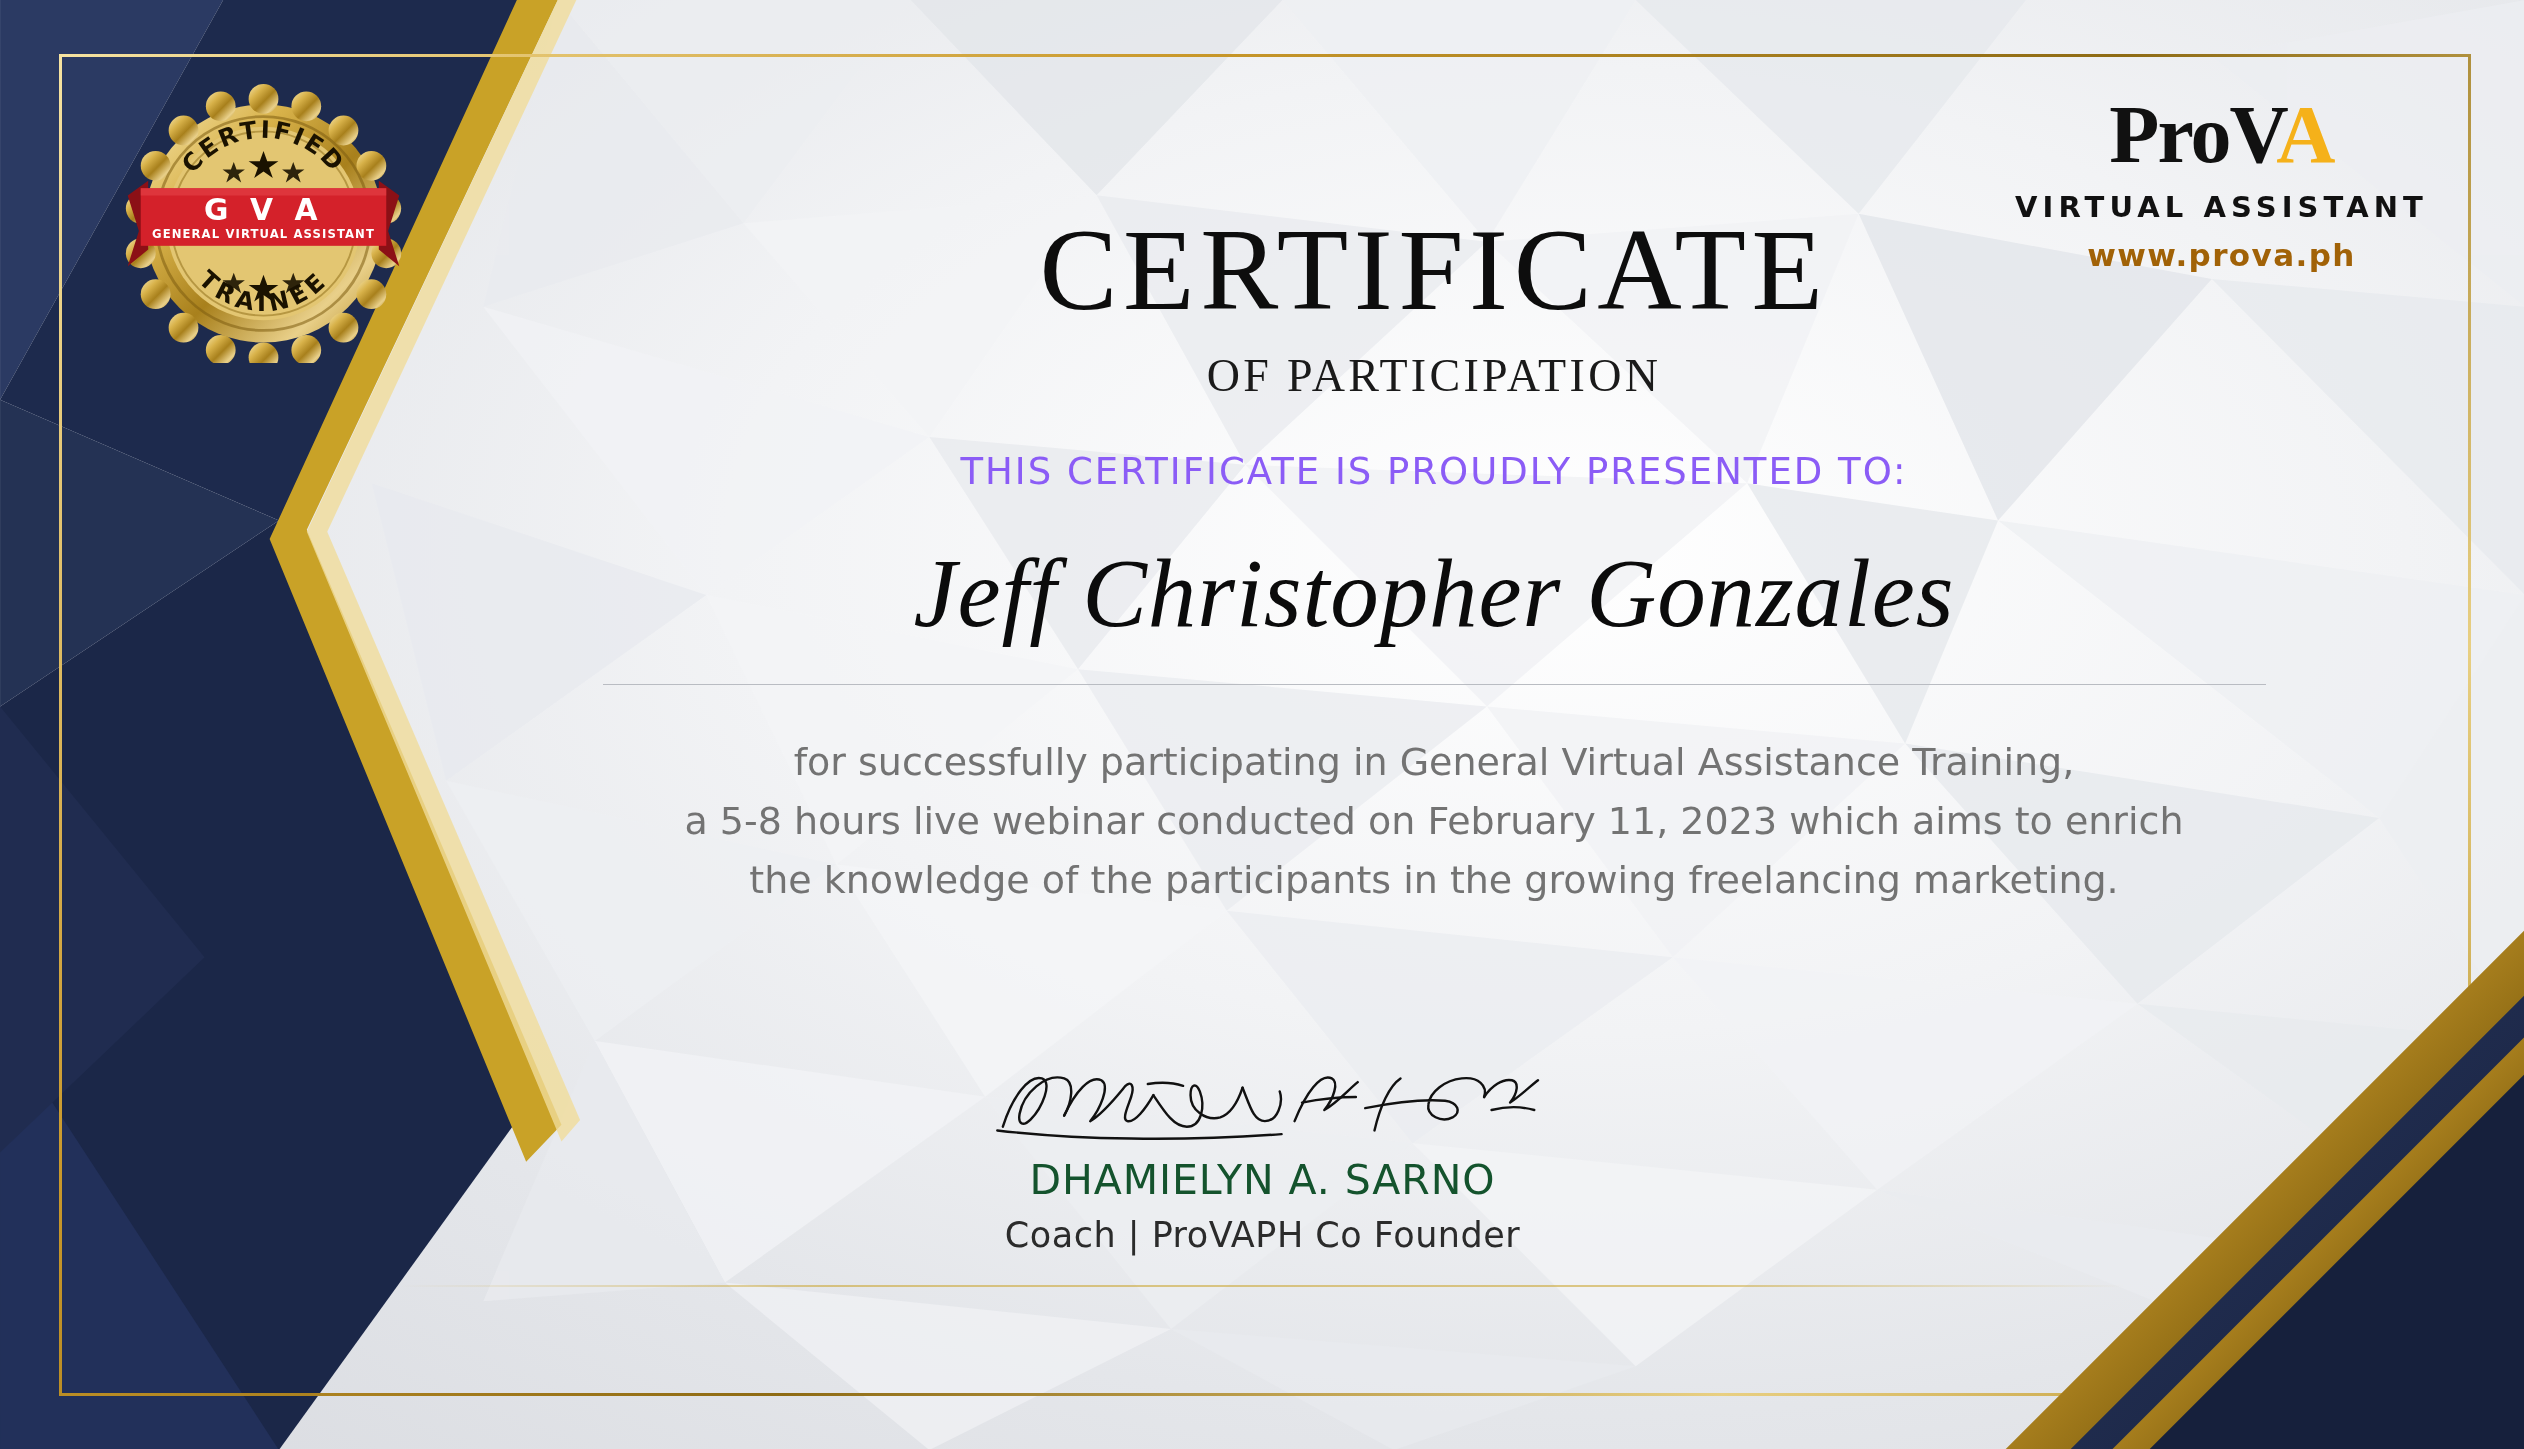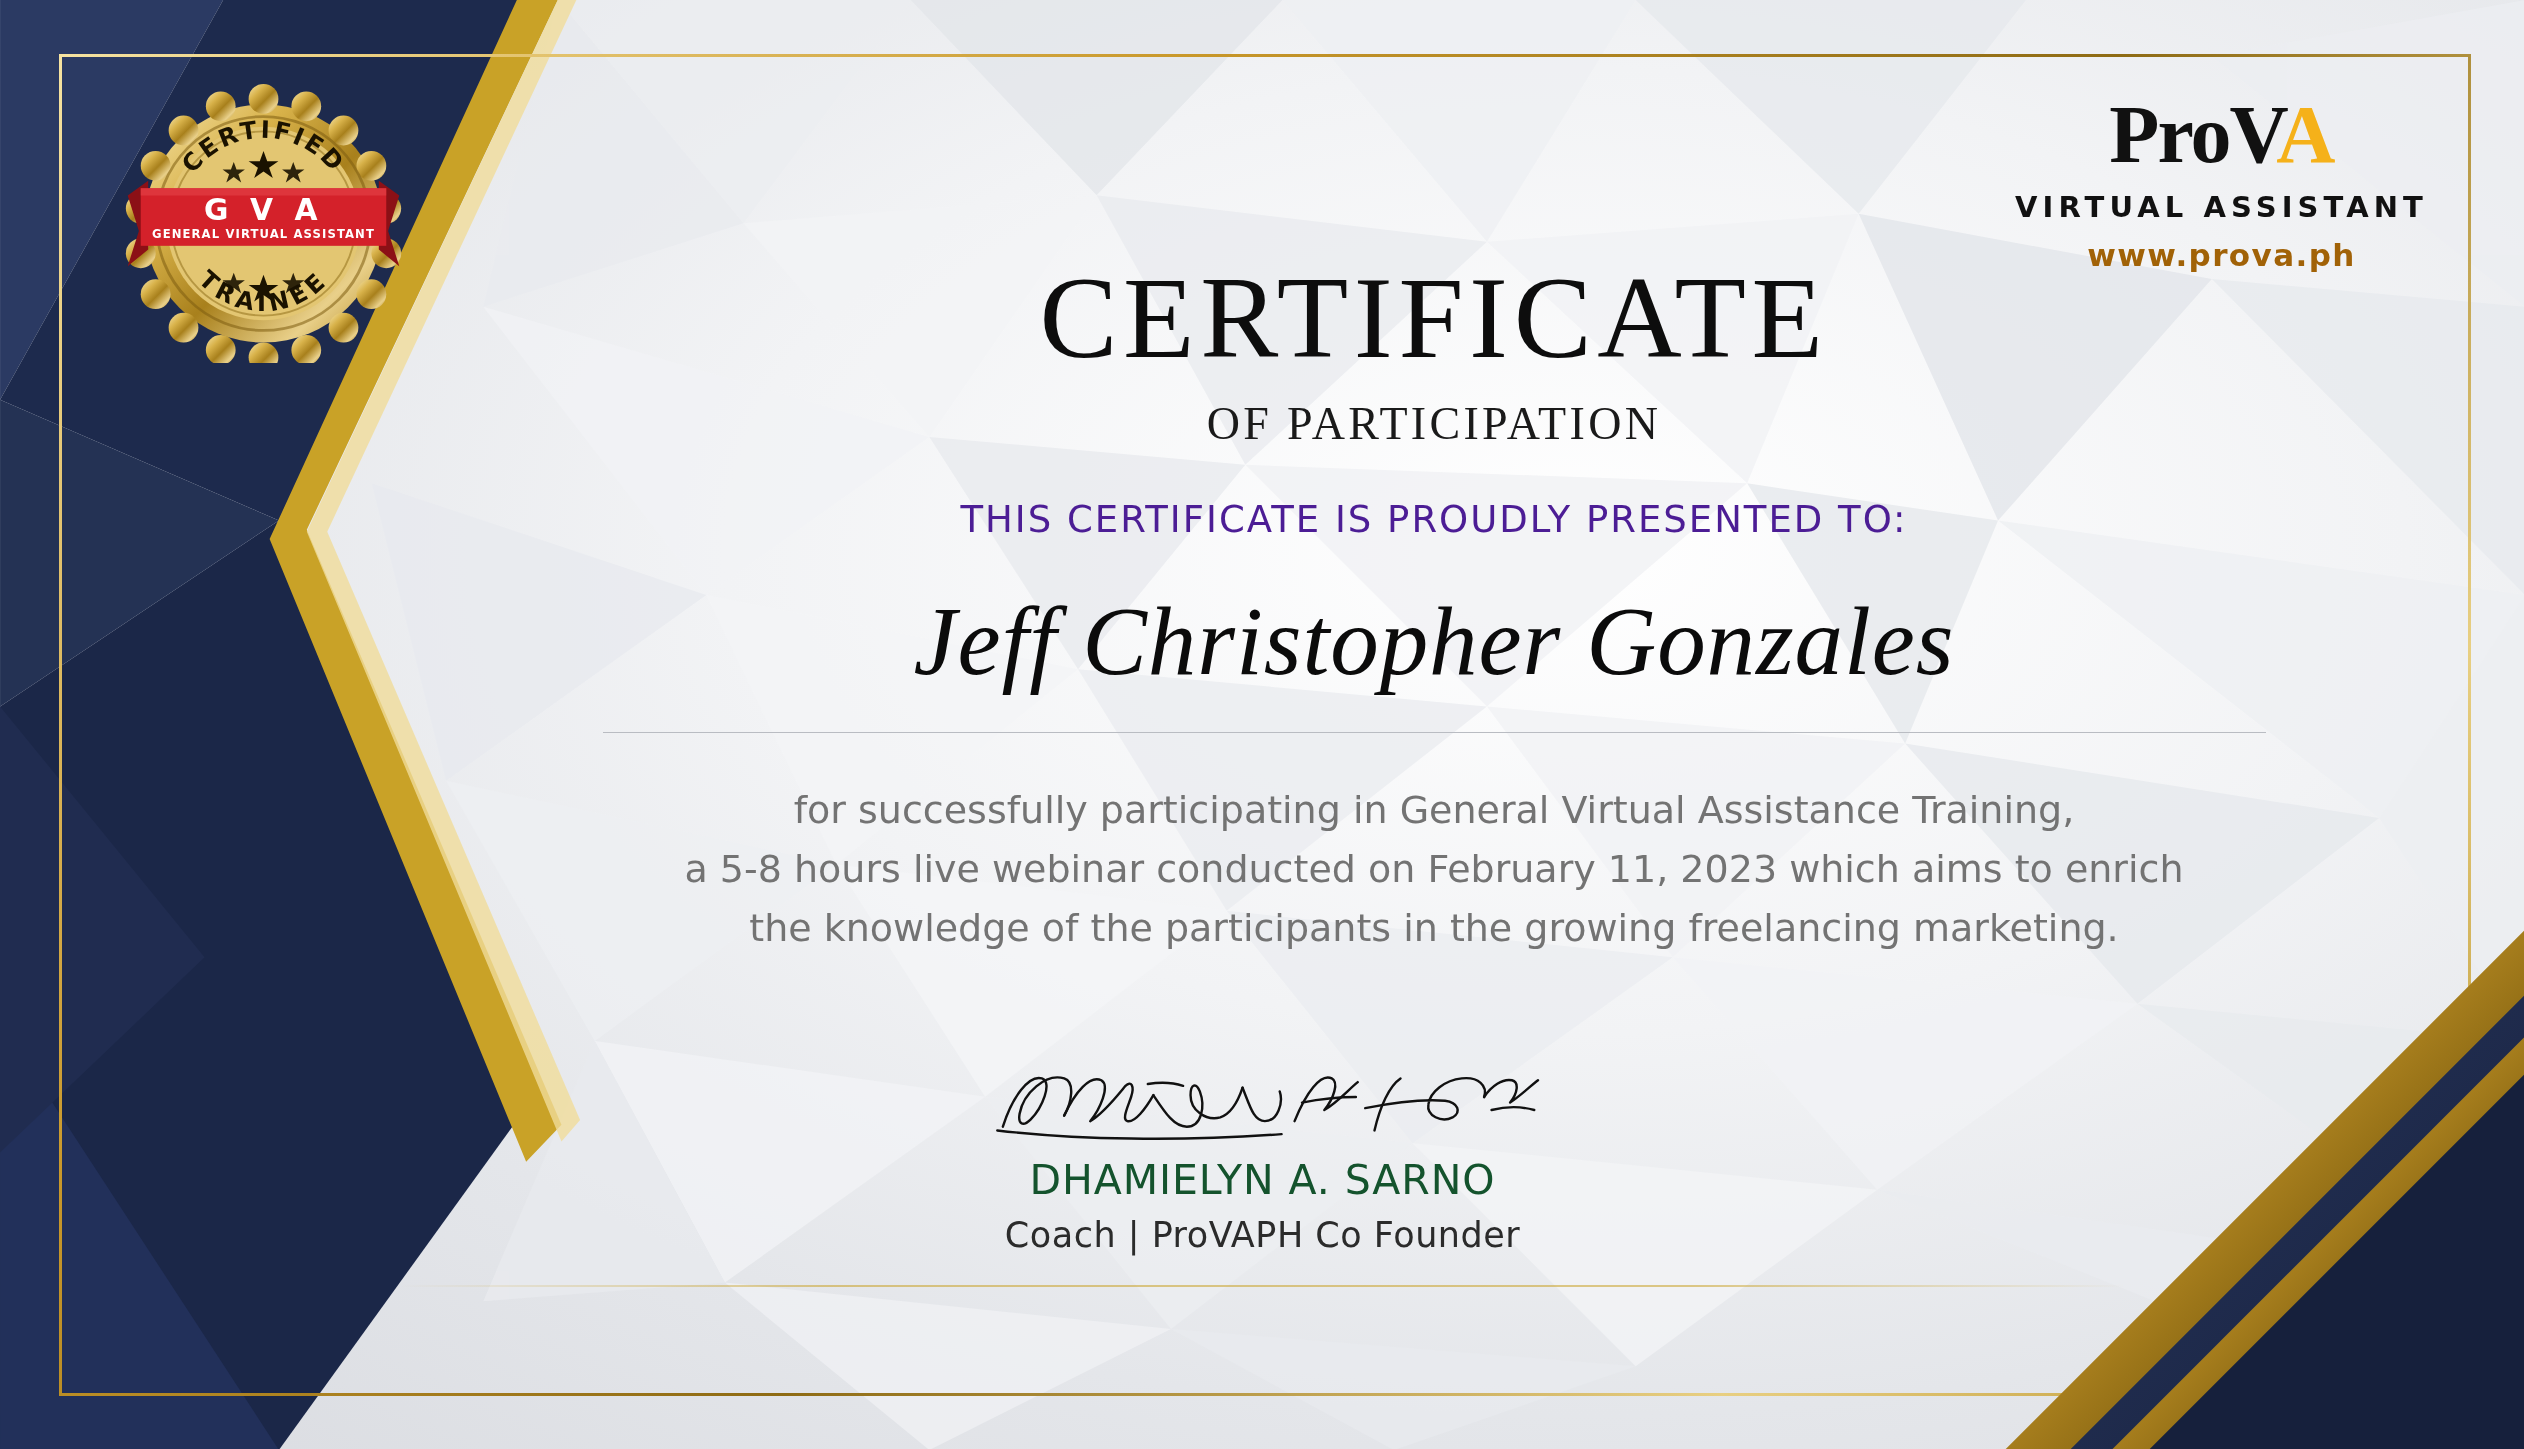--- a/index.html
+++ b/index.html
@@ -106,41 +106,40 @@
     margin-top: 13px;
   }
 
   
   .content {
     position: absolute;
     left: 520px;
     right: 177px;
     top: 209px;
     text-align: center;
-    margin-top: 48px;
   }
   .title {
     font-family: "Liberation Serif", serif;
     font-size: 117px;
     letter-spacing: 5.6px;
     color: #0d0d0d;
     line-height: 1.05;
   }
   .subtitle {
     font-family: "Liberation Serif", serif;
     font-size: 46px;
     letter-spacing: 3.3px;
     color: #1a1a1a;
     margin-top: 16.7px;
   }
   .presented {
     font-family: "DejaVu Sans", sans-serif;
     font-size: 37px;
     letter-spacing: 2px;
-    color: #4c1d95;
+    color: #8b5cf6;
     margin-top: 48px;
   }
   .recipient {
     font-family: "Liberation Serif", serif;
     font-style: italic;
     font-size: 97px;
     color: #0b0b0b;
     margin-top: 45px;
     letter-spacing: 0.9px;
   }

